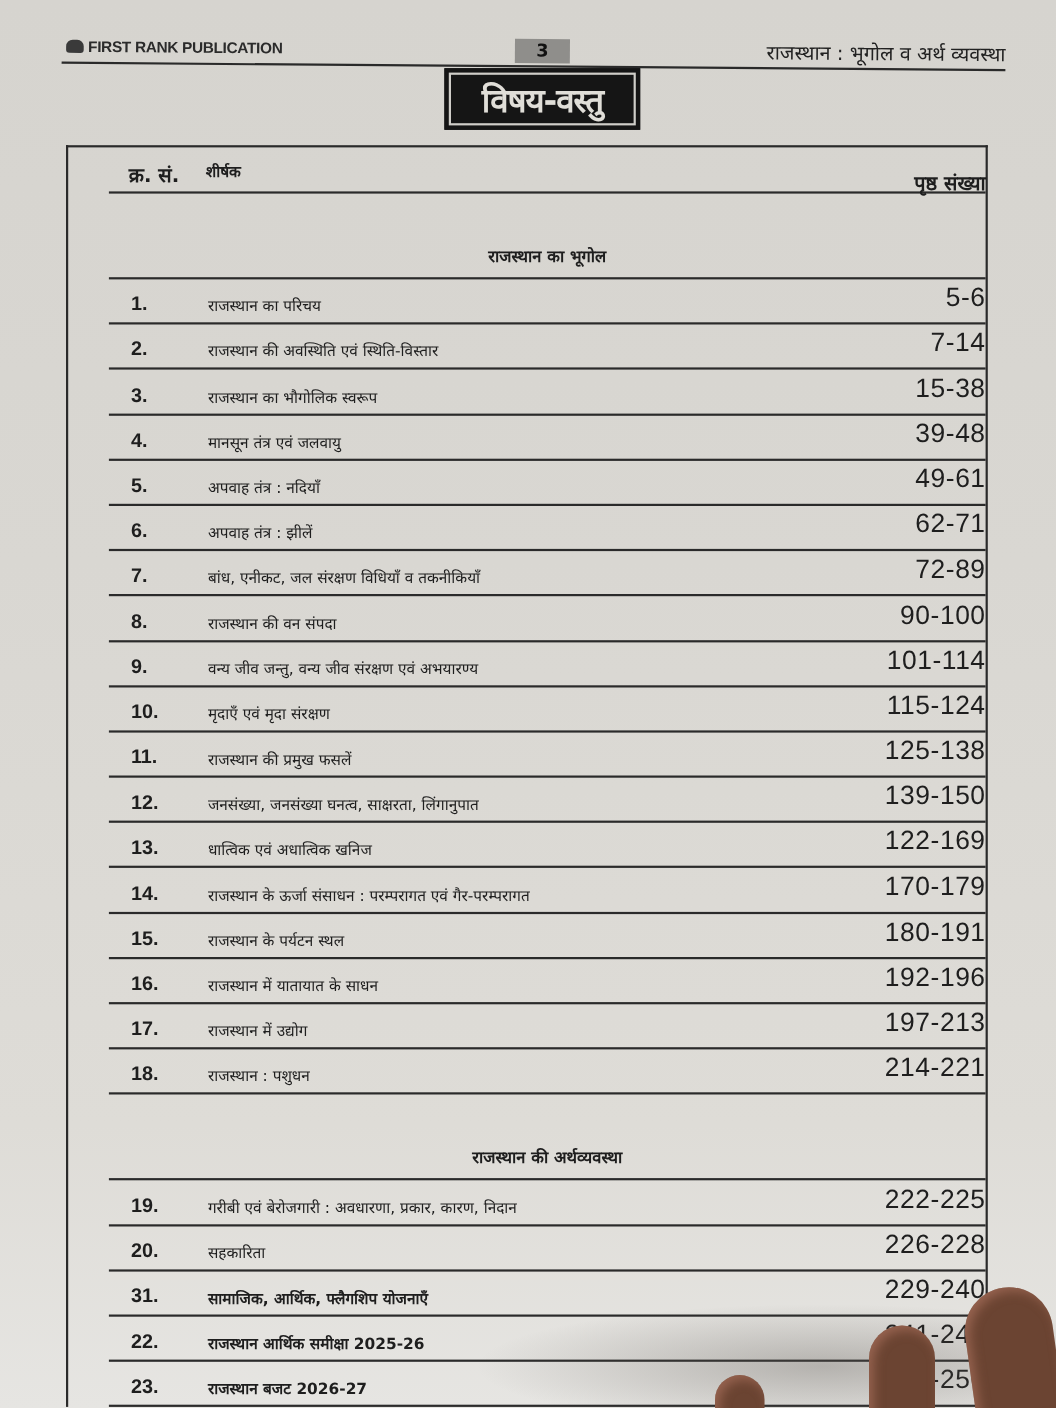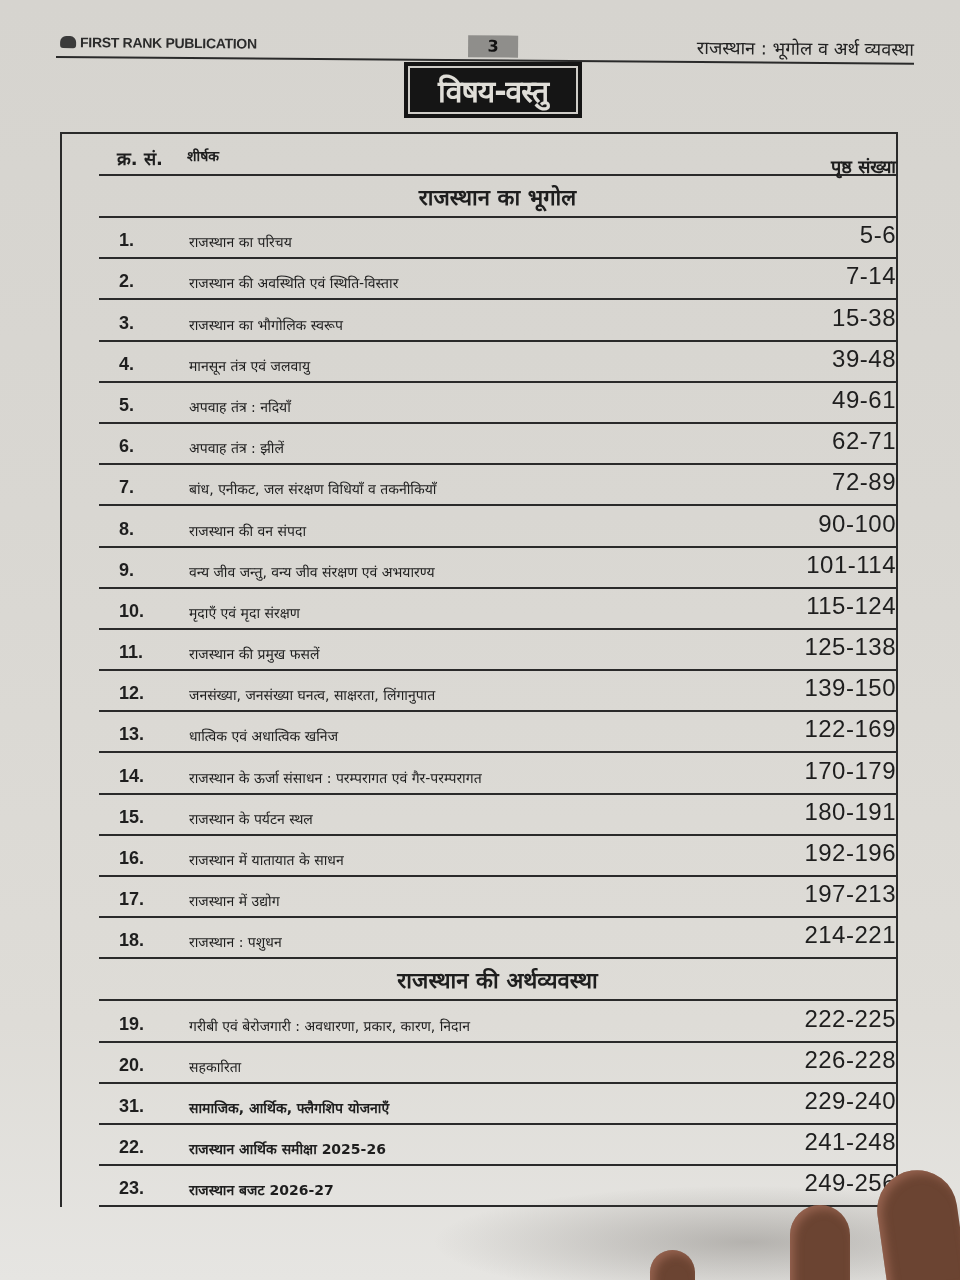--- a/index.html
+++ b/index.html
@@ -54,21 +54,21 @@
     .toc-head {
       height: 42px; border-bottom: 2px solid #2a2a2a;
       position: relative;
     }
     .toc-head .h-num { position: absolute; left: 18px; top: 12px; font-size: 18px; font-weight: bold; }
     .toc-head .h-title { position: absolute; left: 88px; top: 12px; font-size: 14px; font-weight: bold; }
     .toc-head .h-pages { position: absolute; right: 0; top: 20px; font-size: 18px; font-weight: bold; }
     .section-row {
       height: 42px; border-bottom: 2px solid #2a2a2a;
       display: flex; align-items: center; justify-content: center;
-      font-size: 22px; font-weight: bold;
+      font-size: 15px; font-weight: bold; margin-top: 36px;
     }
     .row {
       height: 41.2px; border-bottom: 2px solid #2a2a2a;
       position: relative;
     }
     .row .num {
       position: absolute; left: 20px; bottom: 6px;
       font-family: "Liberation Sans", sans-serif; font-size: 18px; font-weight: bold;
     }
     .row .topic {

